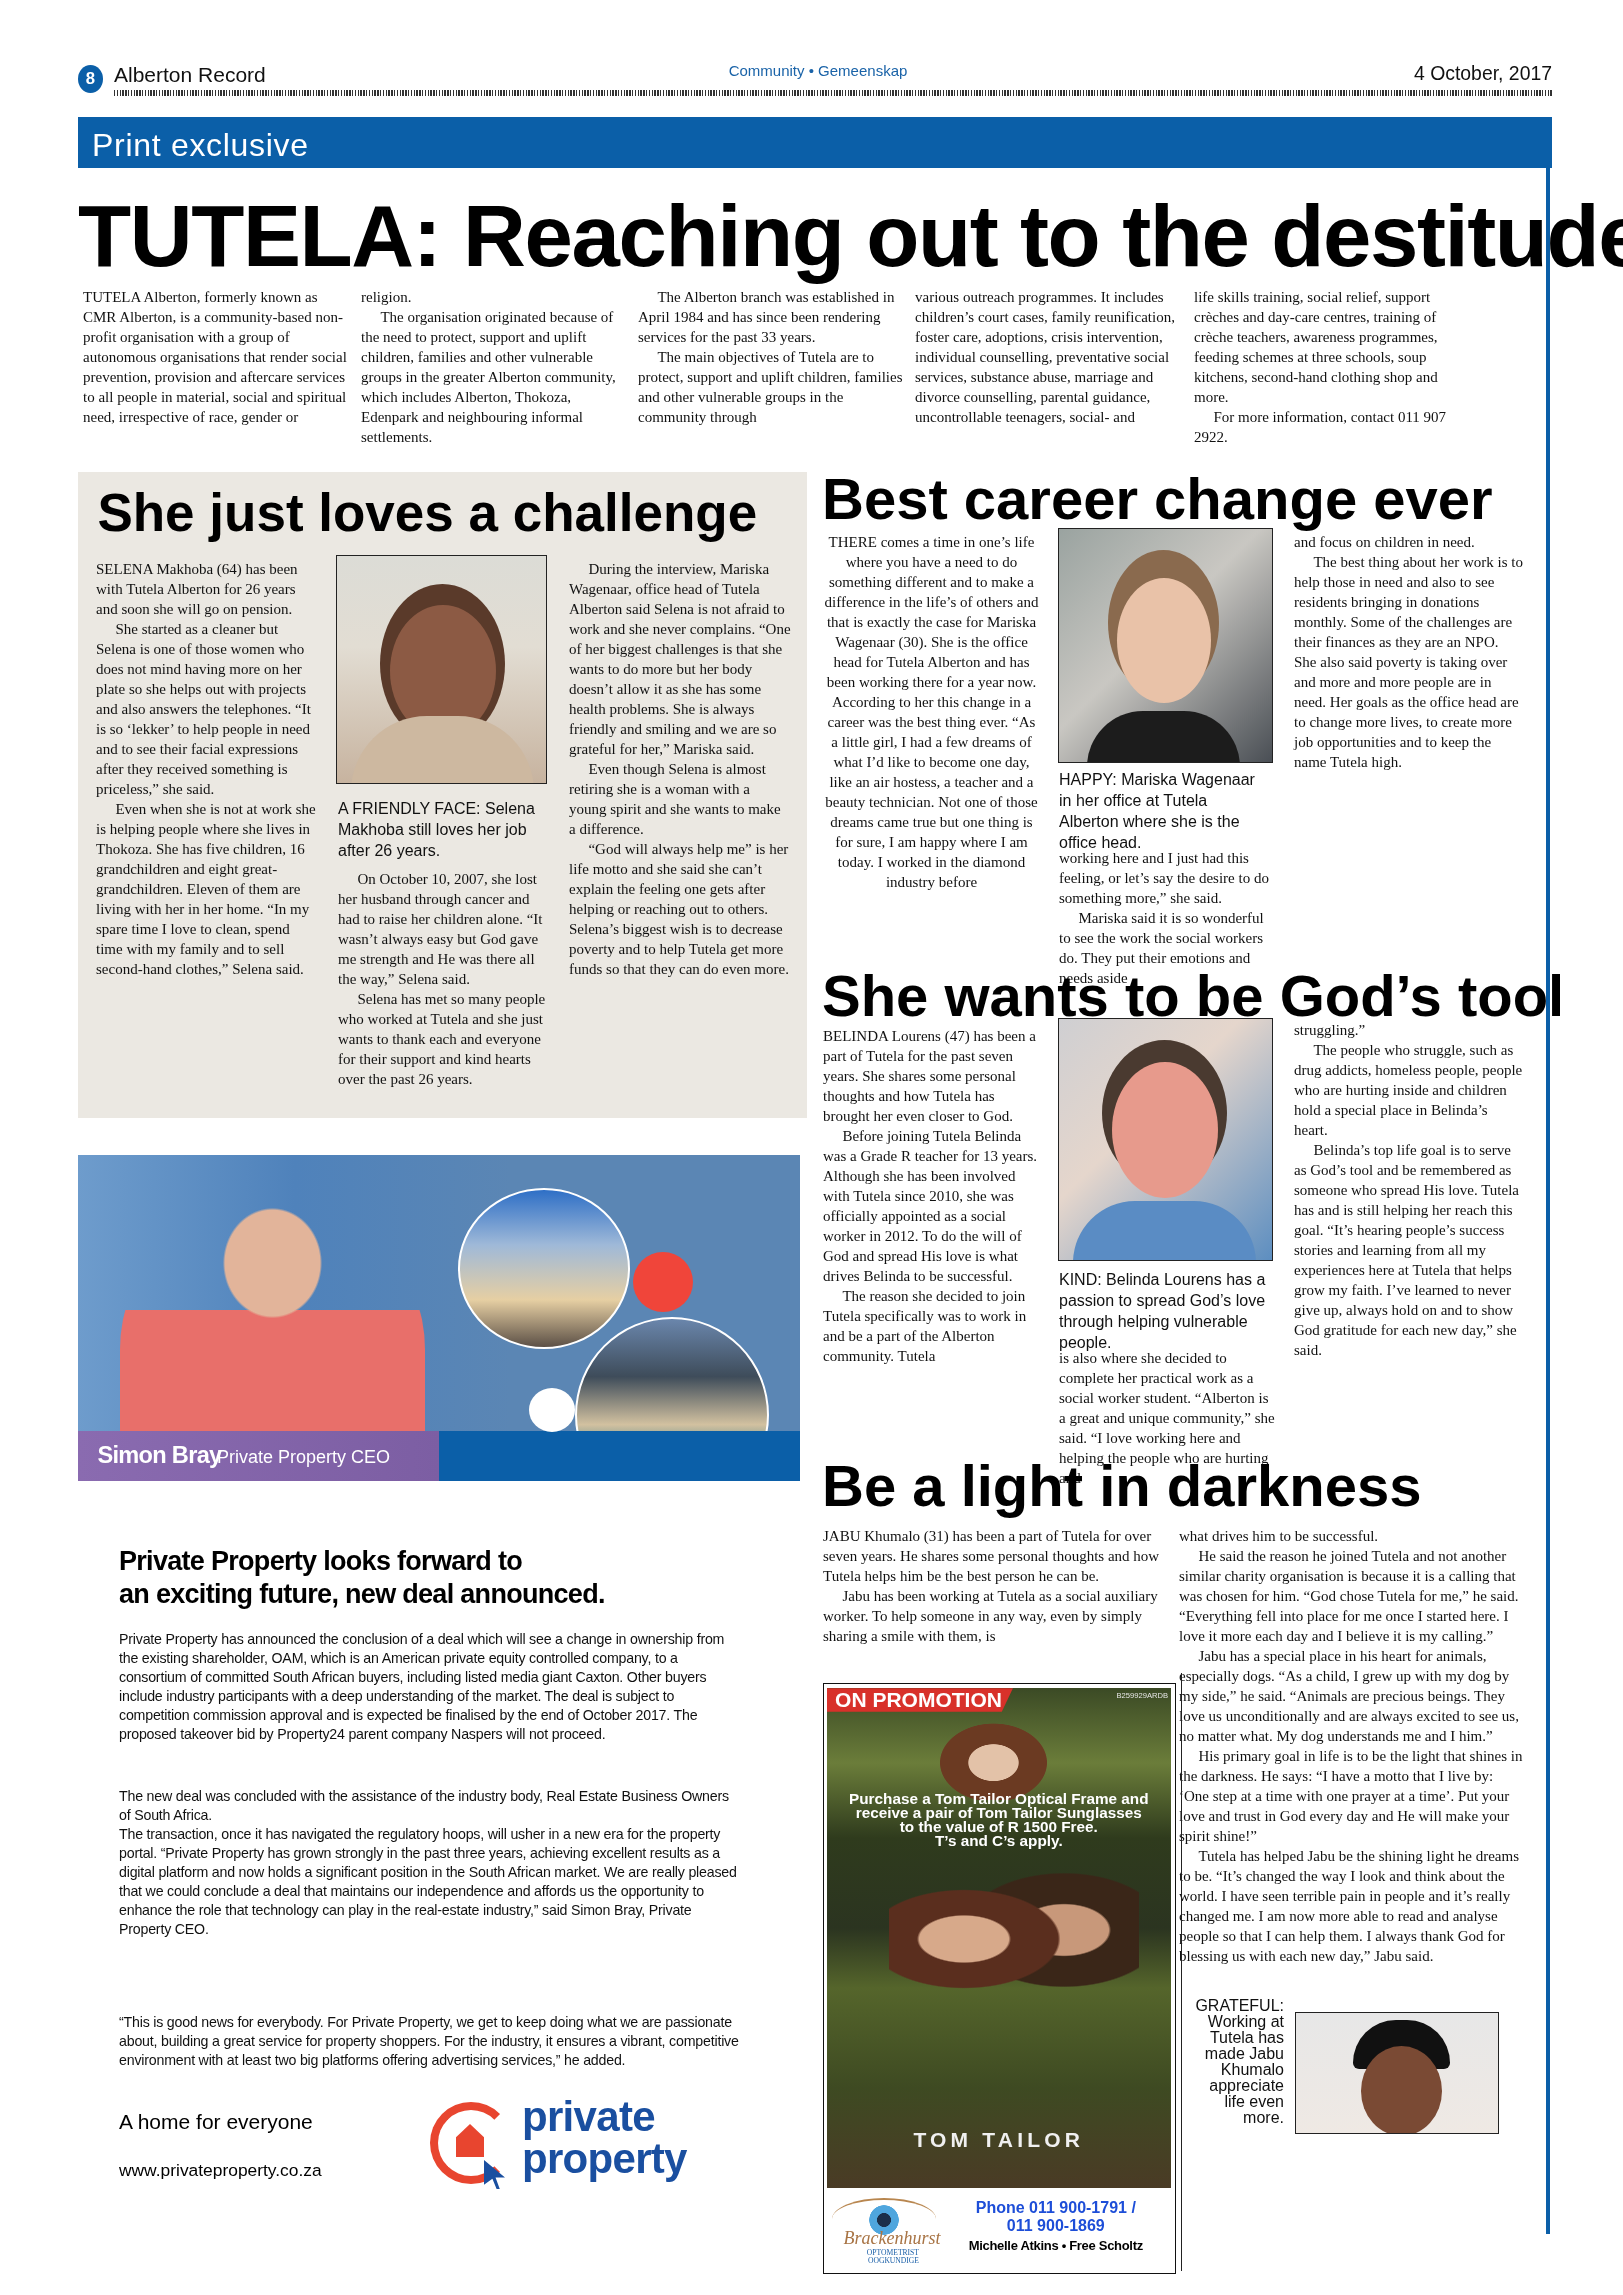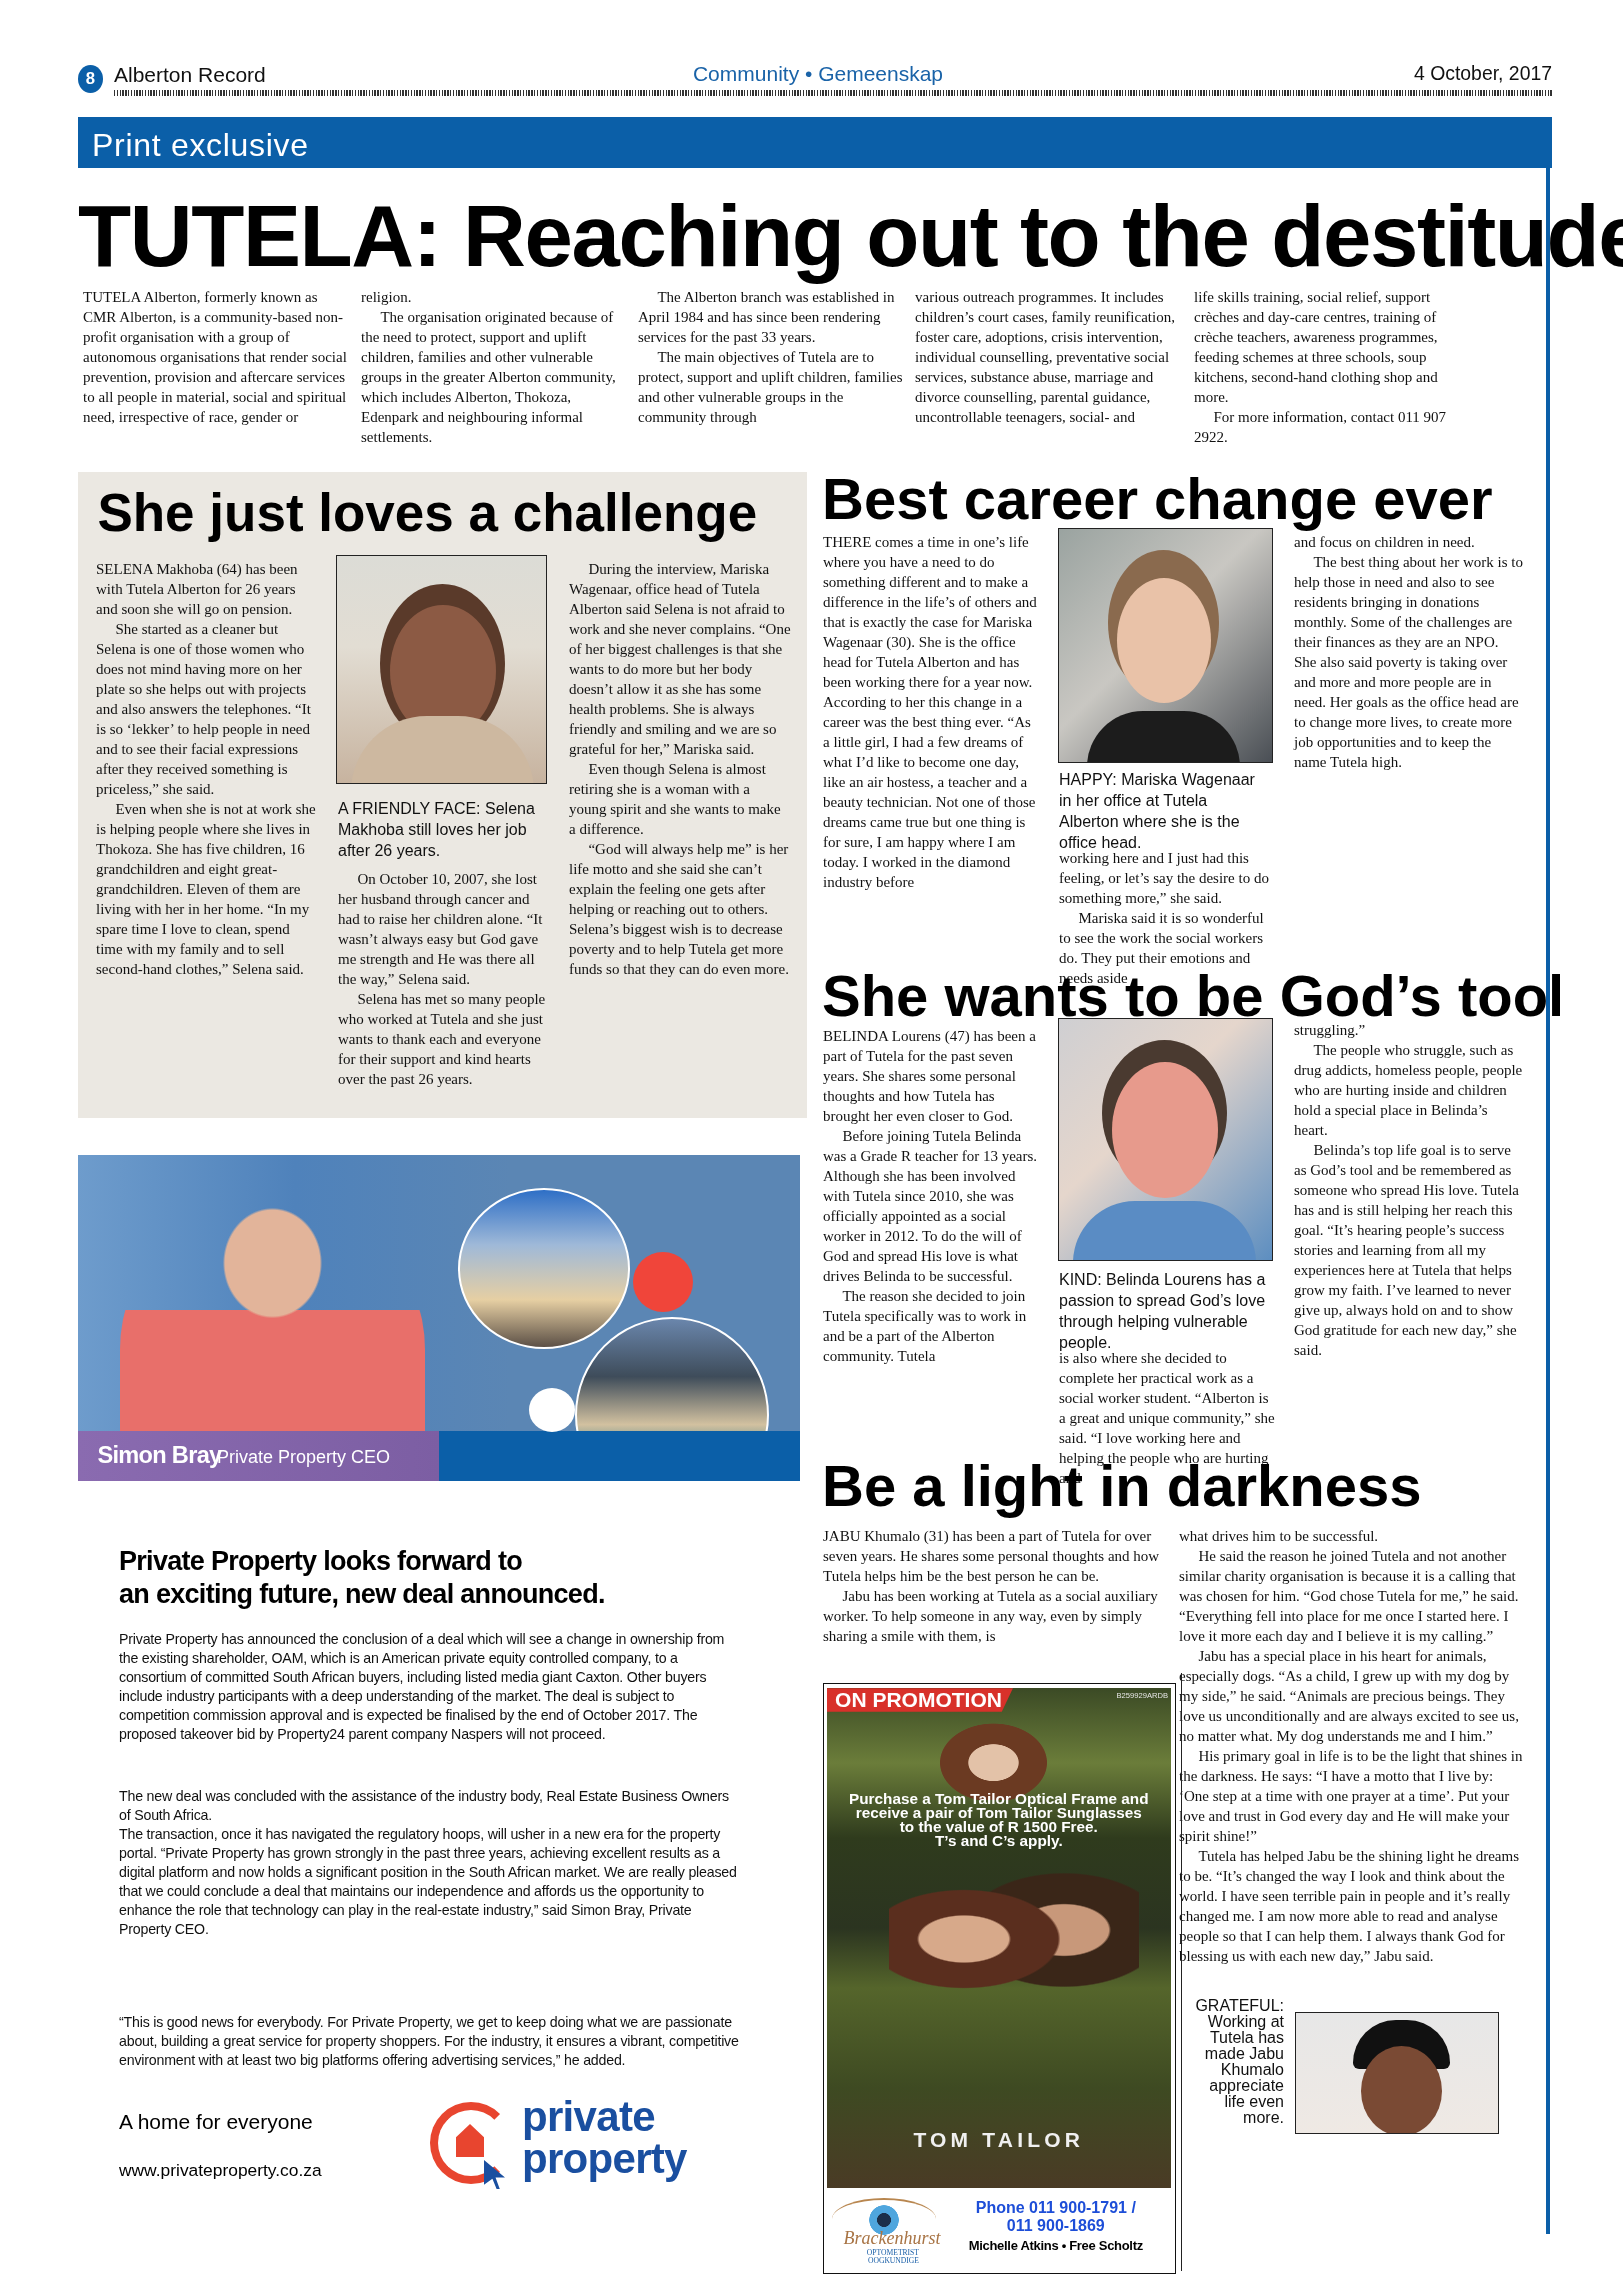--- a/index.html
+++ b/index.html
@@ -5,21 +5,21 @@
   * { box-sizing: border-box; margin: 0; padding: 0; }
   html, body { width: 1624px; height: 2295px; background: #ffffff; overflow: hidden; }
   body { position: relative; font-family: "Liberation Serif", serif; color: #111; }
   .abs { position: absolute; }
   .sans { font-family: "Liberation Sans", sans-serif; }
 
   
   #masthead { left: 78px; top: 62px; width: 1474px; height: 35px; }
   #page-num { left: 0; top: 2.8px; width: 25px; height: 28px; border-radius: 50%; background: #0b5fa8; color: #fff; font-weight: bold; font-size: 16.7px; display: flex; align-items: center; justify-content: center; }
   #paper-name { left: 36px; top: 1.4px; font-size: 21px; color: #111; }
-  #section-name { left: 601px; top: 0px; font-size: 21px; color: #1a63a8; width: 278px; text-align: center; }
+  #section-name { left: 601px; top: 0px; font-size: 15px; color: #1a63a8; width: 278px; text-align: center; }
   #issue-date { right: 0; top: 0px; font-size: 19.4px; color: #111; }
   #rule { left: 36px; top: 28px; width: 1438px; height: 5.6px; background: repeating-linear-gradient(90deg, #333 0 1.4px, transparent 1.4px 2.8px); }
 
   
   #frame { left: 78px; top: 117px; width: 1472px; height: 2117px; border-right: 4.2px solid #0b5fa8; }
   #banner { left: 78px; top: 117px; width: 1474px; height: 51px; background: #0b5fa8; }
   #banner-text { left: 14px; top: 9.7px; color: #fff; font-size: 32px; letter-spacing: 0.7px; }
 
   #main-headline { left: 78px; top: 187px; width: 1465px; font-size: 87px; line-height: 97px; letter-spacing: -1.4px; color: #000; white-space: nowrap; }
 
@@ -36,21 +36,21 @@
   #selena-head { left: 19.4px; top: 9.7px; }
   #selena-c1 { left: 18px; top: 87px; width: 222px; }
   #selena-photo { left: 258px; top: 83px; width: 211px; height: 229px; border: 1.4px solid #222; background: linear-gradient(180deg, #dcdcd6 0%, #e2ddd3 40%, #c7b39f 100%); overflow: hidden; }
   .caption { font-family: "Liberation Sans", sans-serif; font-size: 16px; line-height: 21px; color: #111; }
   #selena-cap { left: 260px; top: 326px; width: 215px; }
   #selena-c2 { left: 260px; top: 397px; width: 215px; }
   #selena-c3 { left: 491px; top: 87px; width: 222px; }
 
   
   #career-head { left: 822px; top: 464px; font-size: 58px; line-height: 69px; }
-  #career-c1 { left: 823px; top: 532px; width: 217px; }
+  #career-c1 { left: 823px; top: 532px; width: 217px; text-align: center; }
   #career-photo { left: 1058px; top: 528px; width: 215px; height: 235px; border: 1.4px solid #222; background: linear-gradient(135deg, #9aa3a0, #c9c7c2 45%, #4a4f55 100%); overflow: hidden; }
   #career-cap { left: 1059px; top: 769px; width: 208px; font-size: 16px; line-height: 21px; }
   #career-c2 { left: 1059px; top: 848px; width: 217px; }
   #career-c3 { left: 1294px; top: 532px; width: 229px; }
 
   
   #belinda-head { left: 822px; top: 961px; font-size: 58px; line-height: 69px; }
   #belinda-c1 { left: 823px; top: 1026px; width: 217px; }
   #belinda-photo { left: 1058px; top: 1018px; width: 215px; height: 243px; border: 1.4px solid #222; background: linear-gradient(135deg, #cfcfd2, #e5d6cc 40%, #5d8ec0 100%); overflow: hidden; }
   #belinda-cap { left: 1059px; top: 1269px; width: 208px; font-size: 16px; line-height: 21px; }

